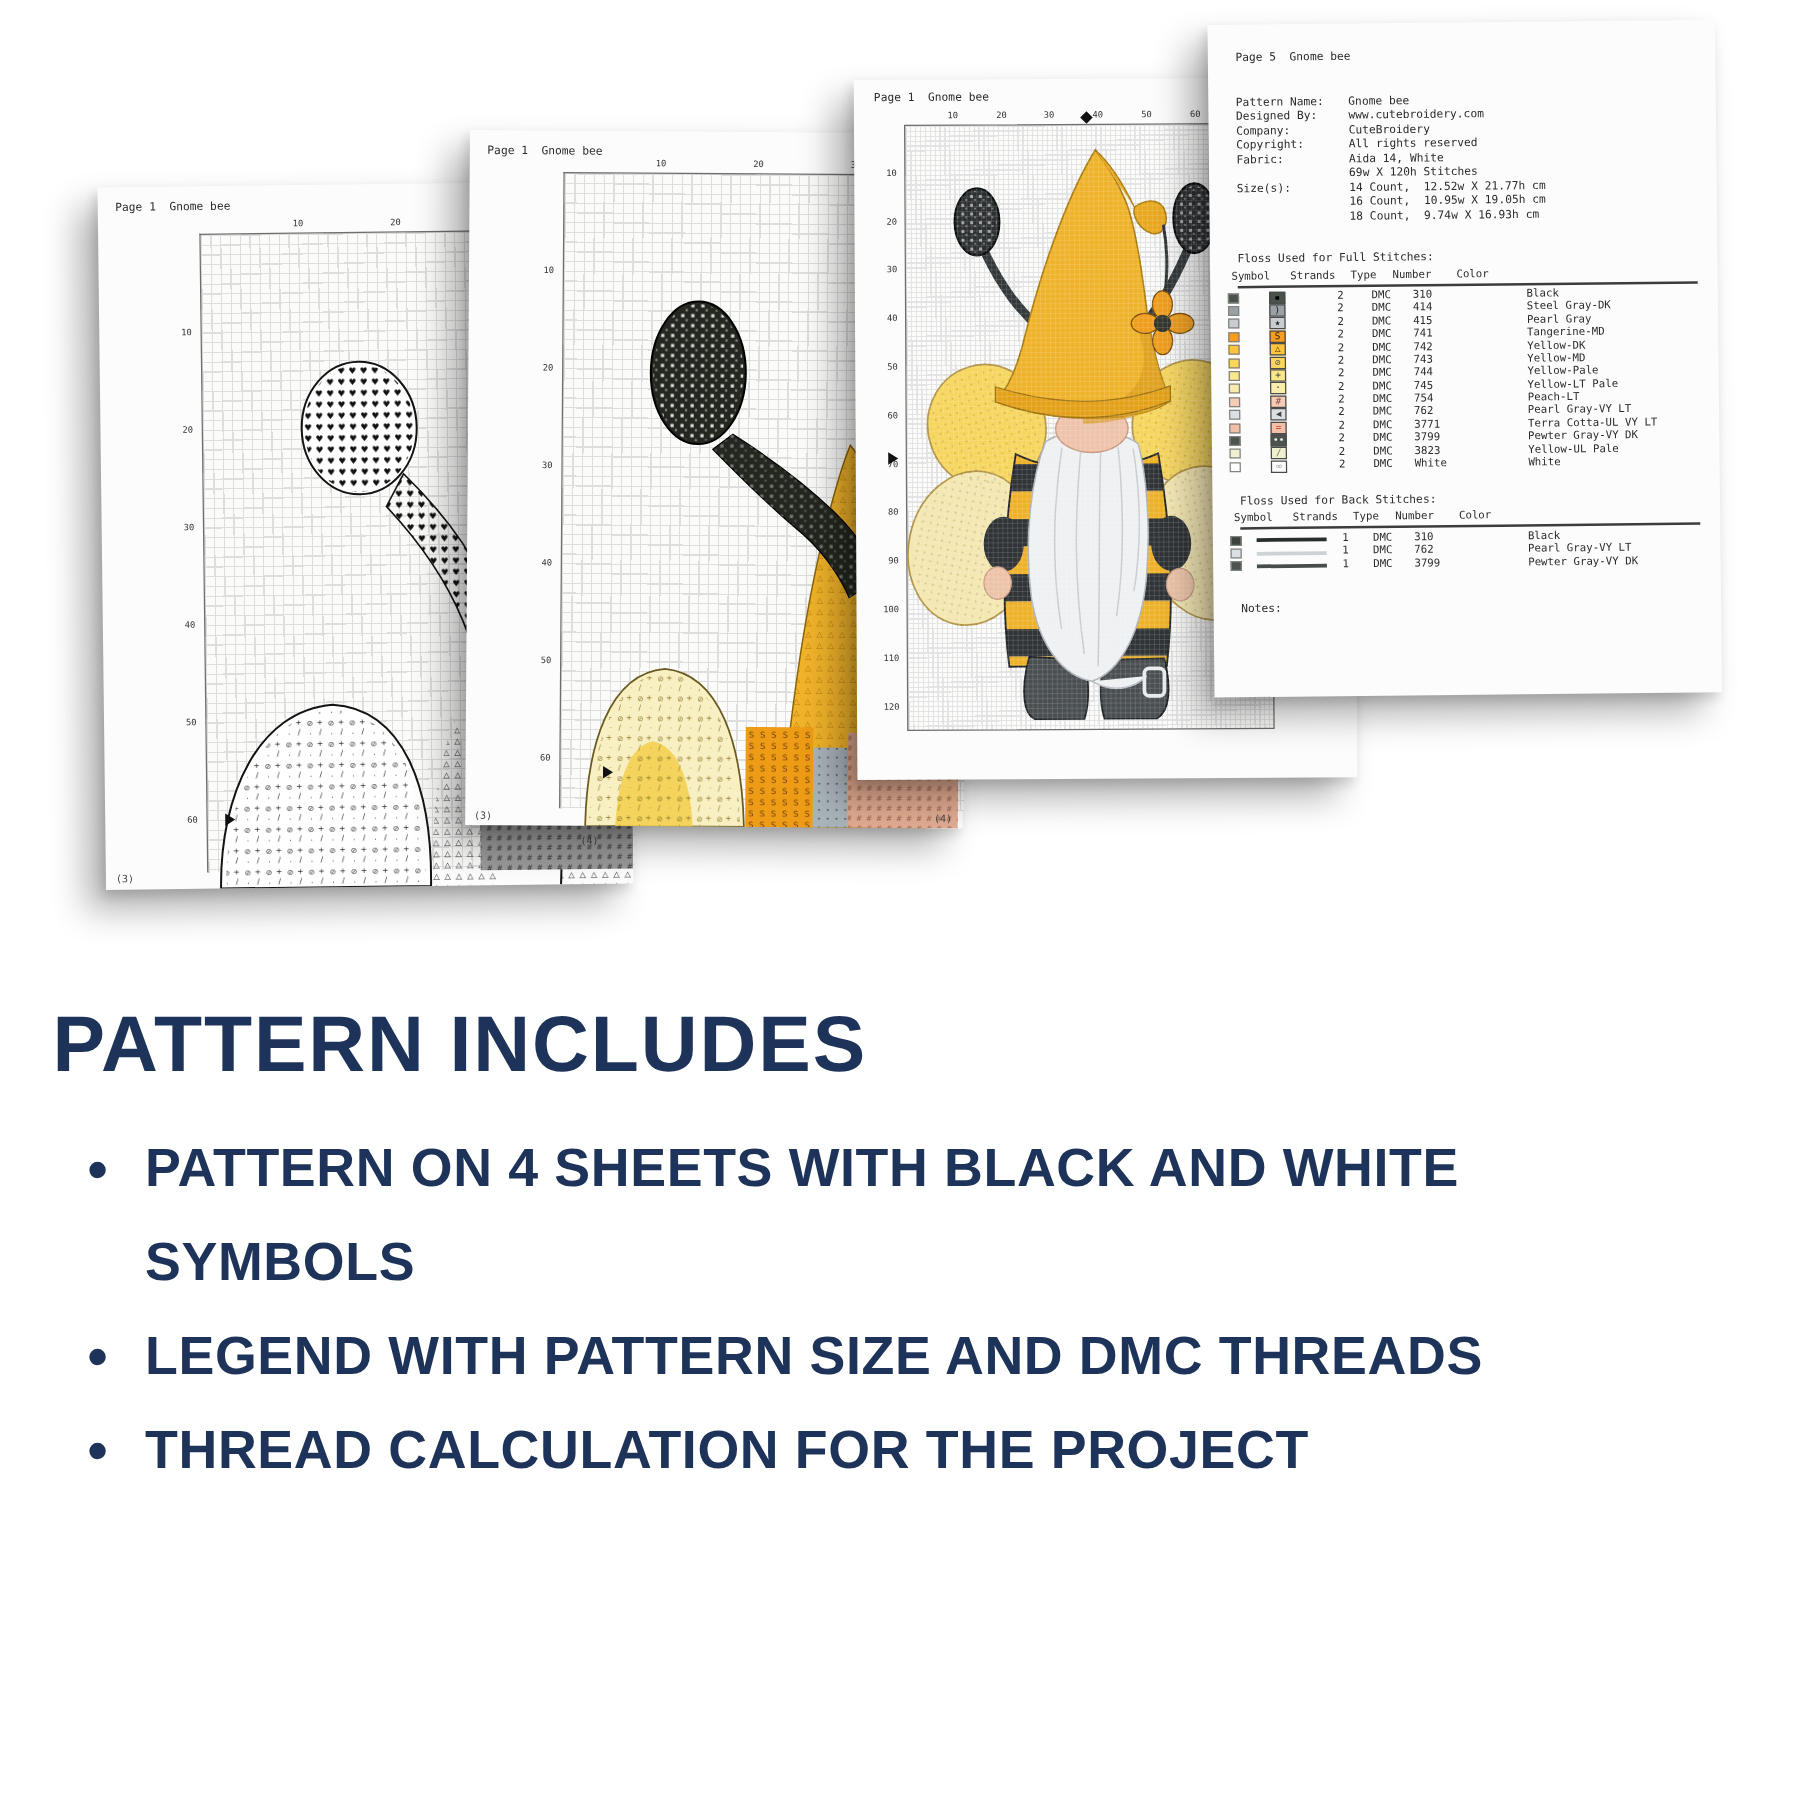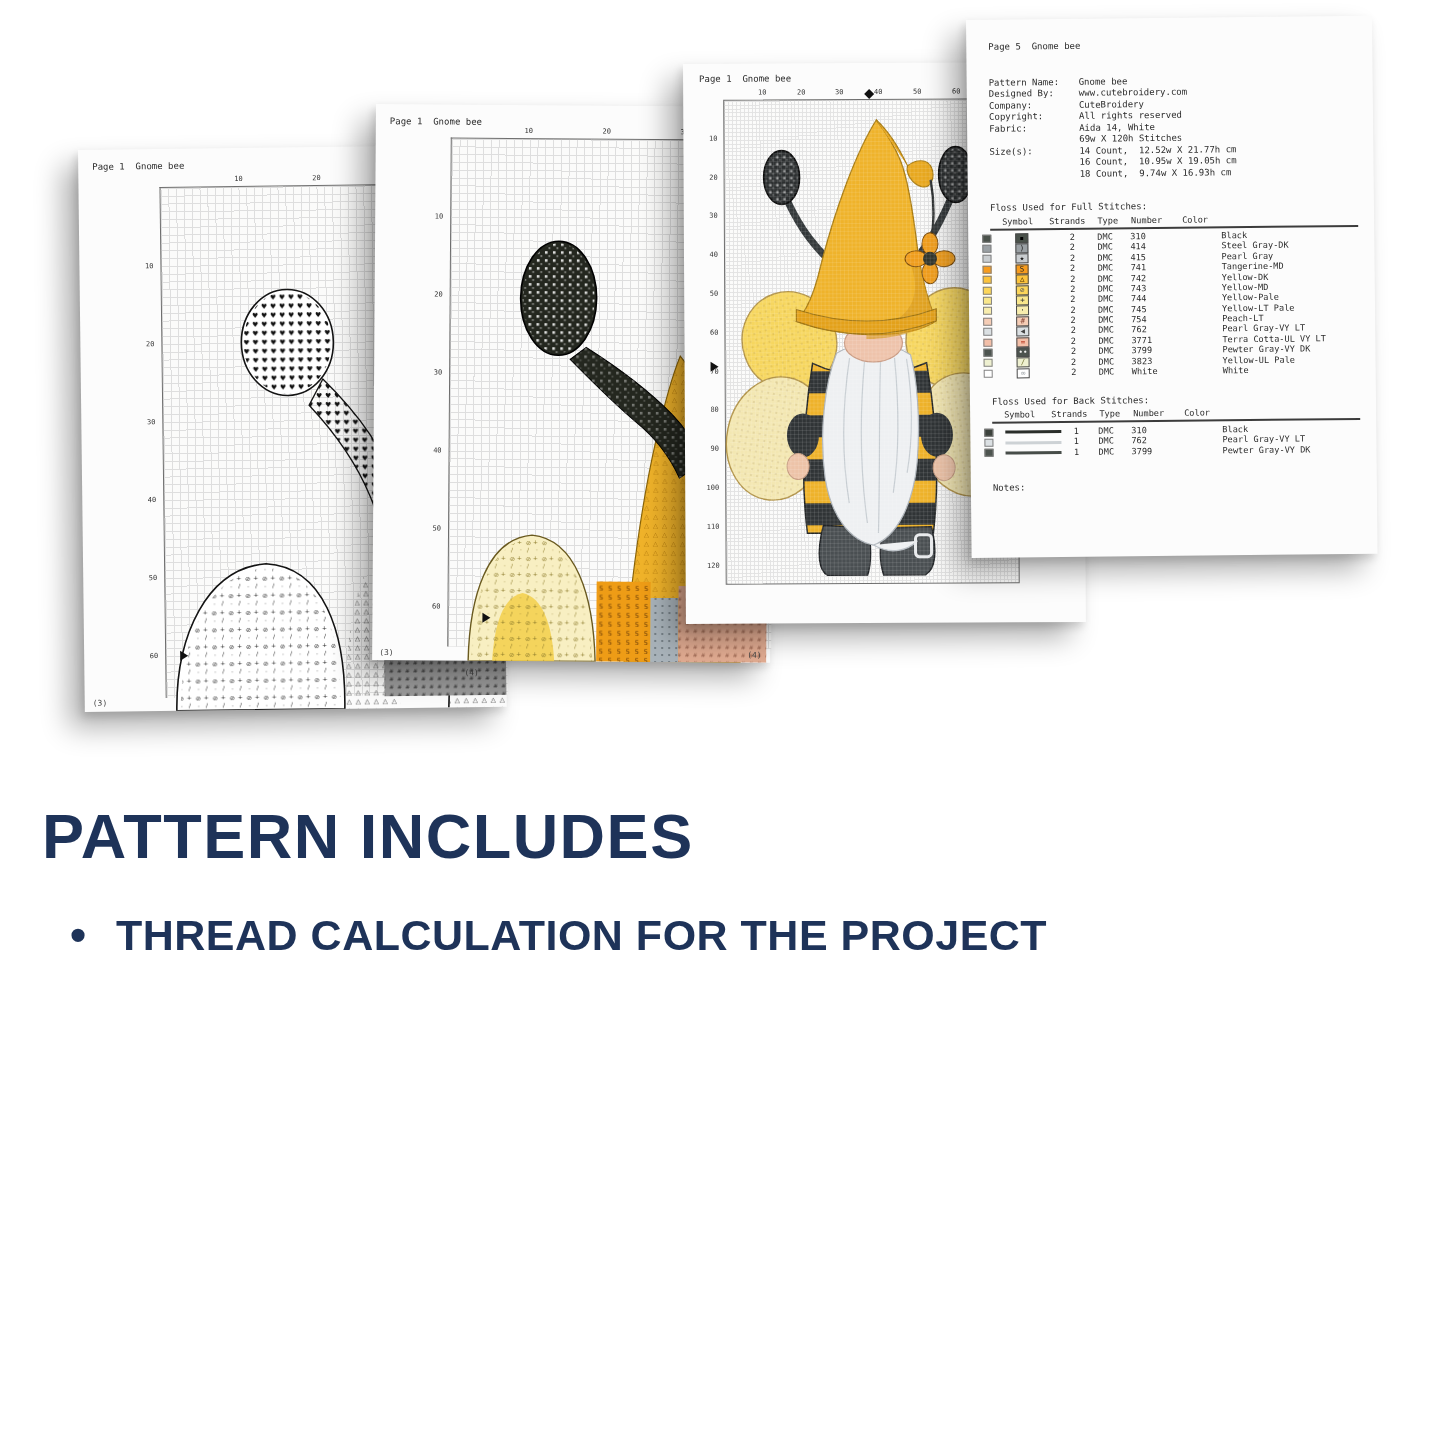--- a/index.html
+++ b/index.html
@@ -33,21 +33,21 @@
   .s4{left:966px;top:20px;width:406px;height:538px;transform:rotate(-0.6deg);z-index:4;}
 
   
   .lg{position:absolute;inset:0;font-size:9px;line-height:11.5px;color:#2b2b2b;}
   .lg-title{margin:22px 0 24px 22px;}
   .lg-row{display:flex;height:11.5px;margin-left:22px;}
   .lg-lab{width:90px;}
   .lg-sec{margin:22px 0 2px 22px;}
   .lg-th{display:flex;font-size:8.6px;height:11px;}
   .lg-th span{display:block;}
-  .th0{margin-left:34px;}.th1{margin-left:16px;}.th2{margin-left:12px;}
+  .th0{margin-left:17px;}.th1{margin-left:16px;}.th2{margin-left:12px;}
   .th3{margin-left:13px;}.th4{margin-left:20px;}
   .lg-rule{margin:1px 0 3px 22px;width:368px;height:2px;background:#3c3c3c;}
   .f-row,.b-row{display:flex;align-items:center;height:10.4px;font-size:8.6px;}
   .f-sw{margin-left:14px;width:9px;height:8px;border:1px solid #828282;box-sizing:border-box;flex:none;}
   .f-sym{margin-left:24px;width:13px;height:10px;border:1px solid #4a4a4a;box-sizing:border-box;
          font-size:7.5px;line-height:8px;text-align:center;flex:none;overflow:hidden;}
   .f-str{margin-left:24px;width:40px;text-align:center;flex:none;}
   .f-typ{margin-left:5px;width:27px;flex:none;}
   .f-num{margin-left:6px;width:41px;flex:none;}
   .f-col{margin-left:6px;flex:none;padding-left:44px;}
@@ -506,16 +506,18 @@
           </div>
 
         <div class="lg-notes mono">Notes:</div>
       </div>
     </div>
   </div>
 
   <div class="includes">
     <h1 class="inc-title">PATTERN INCLUDES</h1>
     <ul class="inc-list">
+        <li><span>PATTERN ON 4 SHEETS WITH BLACK AND WHITE SYMBOLS</span></li>
+        <li><span>LEGEND WITH PATTERN SIZE AND DMC THREADS</span></li>
         <li><span>THREAD CALCULATION FOR THE PROJECT</span></li>
       </ul>
   </div>
 </div>
 
 </body></html>

